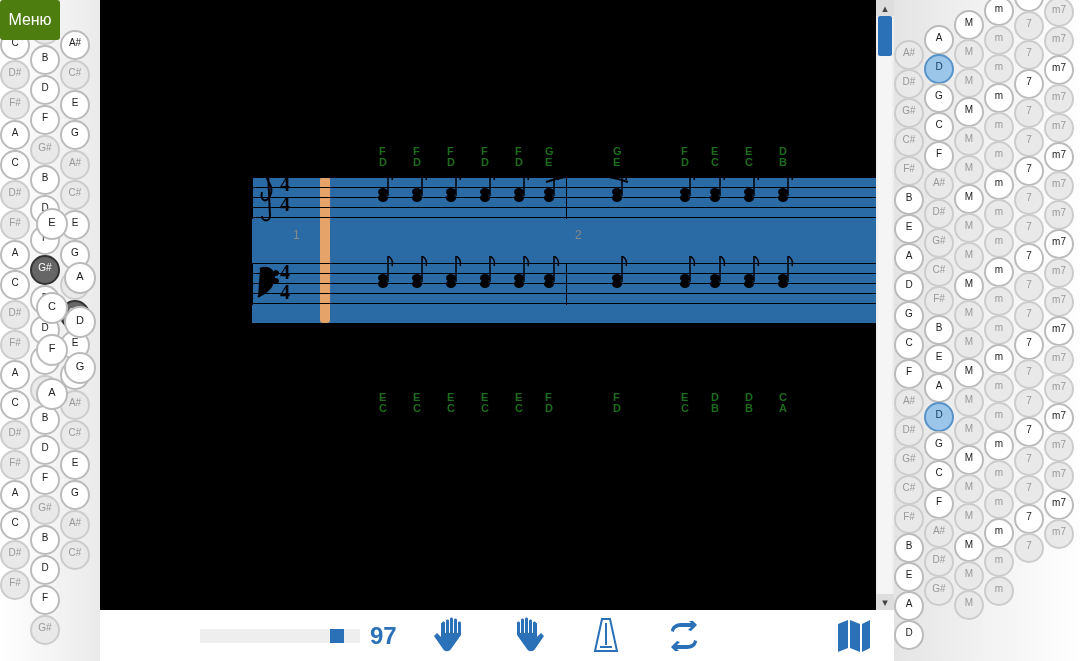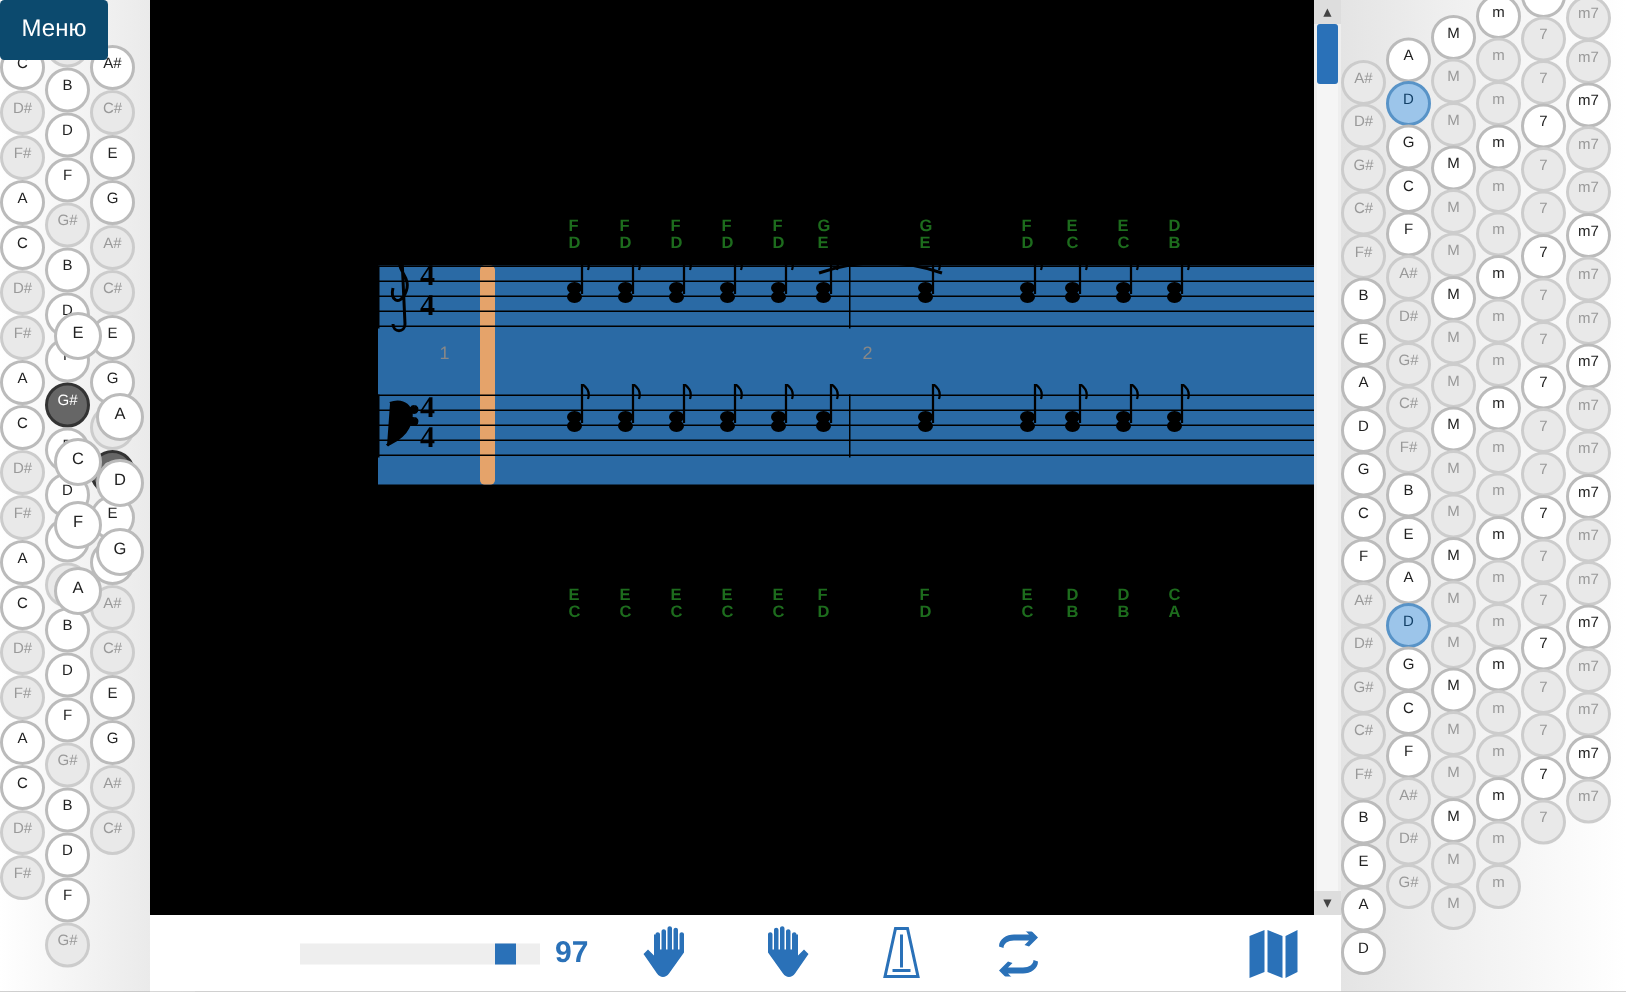--- a/index.html
+++ b/index.html
@@ -1,17 +1,17 @@
 <!DOCTYPE html>
 <html><head>
 <meta charset="utf-8">
 <style>
   html,body{margin:0;padding:0;width:1084px;height:661px;overflow:hidden;font-family:Arial,Helvetica,sans-serif;background:#fff}
   .stage{position:relative;width:1084px;height:661px}
-  .menu-btn{position:absolute;top:0;left:0;width:72px;height:40px;background:#0c4a6e;color:#fff;border:0;border-radius:3px;font-size:16px;display:flex;align-items:center;justify-content:center;z-index:50;cursor:pointer}
+  .menu-btn{position:absolute;top:0;left:0;width:60px;height:40px;background:#4d7c0f;color:#fff;border:0;border-radius:3px;font-size:16px;display:flex;align-items:center;justify-content:center;z-index:50;cursor:pointer}
   
   .acc-body-left{position:absolute;top:0;left:0;width:130px;height:661px;background:linear-gradient(90deg,#fff 0%,#f0f0f0 55%,#e4e4e4 100%)}
   .kb-left{position:absolute;top:0;left:0;width:100px;height:661px}
   .kb-left .kbtn{position:absolute;width:26px;height:26px;border-radius:50%;font-size:10px;line-height:22px;text-align:center;background:#fff;color:#222;border:2px solid #bbb;cursor:pointer}
   .kb-left .kbtn.dark{background:#e9e9e9;color:#999;border-color:#ccc}
   .kb-left .kbtn.sel{background:#666;color:#fff;border-color:#333}
   
   .acc-body-right{position:absolute;top:0;right:0;width:190px;height:661px;background:linear-gradient(90deg,#e4e4e4 0%,#f0f0f0 40%,#fff 100%)}
   .kb-right{position:absolute;top:0;right:0;width:190px;height:661px}
   .kb-right .kbtn{position:absolute;width:26px;height:26px;border-radius:50%;font-size:10px;line-height:22px;text-align:center;background:#fff;color:#222;border:2px solid #bbb;cursor:pointer}
@@ -25,21 +25,21 @@
   .scroll-arrow{position:absolute;left:0;width:18px;height:16px;color:#444;text-align:center;font-size:11px;line-height:16px;background:#ddd;cursor:pointer}
   
   .nlabel{position:absolute;color:#1d6c1d;font-weight:bold;font-size:11px;line-height:11px;pointer-events:none;text-align:left}
   
   .sel-band{position:absolute;left:152px;top:177px;width:630px;height:146px;background:#2a6aa5}
   .cursor{position:absolute;left:220px;top:177px;width:10px;height:146px;background:#e5a36a;border-radius:3px}
   
   .toolbar{position:absolute;left:100px;top:610px;width:794px;height:51px;background:#fff;display:flex;align-items:center}
   .progress{flex:0 0 160px;margin-left:100px;height:14px;background:#eee;position:relative}
   .progress-handle{position:absolute;left:130px;top:0;width:14px;height:14px;background:#2a71b8}
-  .tempo{margin-left:10px;color:#2a71b8;font-size:20px;font-weight:bold}
+  .tempo{margin-left:10px;color:#2a71b8;font-size:24px;font-weight:bold}
   .tool{width:50px;height:40px;display:flex;align-items:center;justify-content:center;cursor:pointer;margin-left:28px}
   .tool svg{fill:#2a71b8}
   
   .staff{position:absolute;left:152px;width:630px;height:42px;pointer-events:none}
   .staff .line{position:absolute;left:0;width:100%;height:1px;background:#000}
   .bar{position:absolute;top:0;width:1px;height:100%;background:#000}
   .marker{position:absolute;color:#888;font-size:12px}
 </style>
 </head>
 <body>

